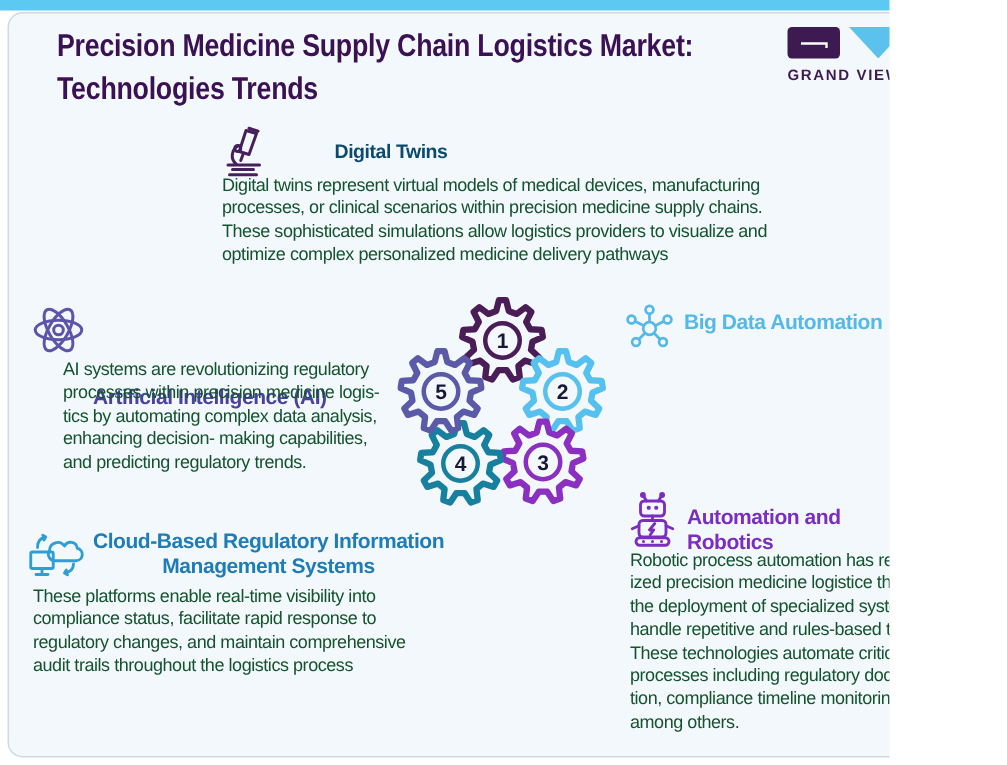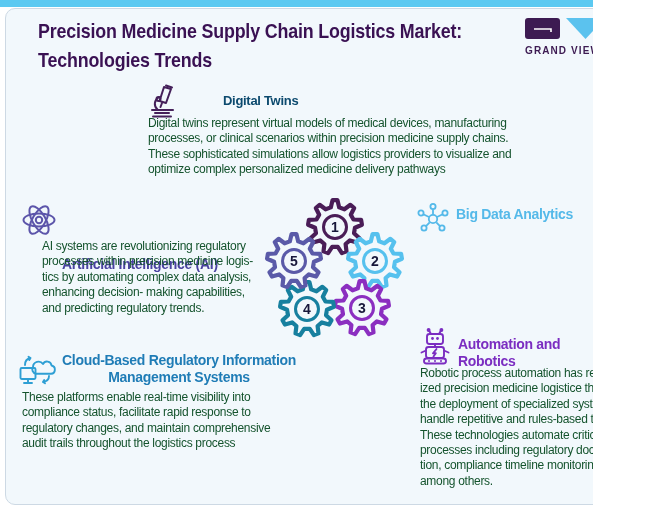--- a/index.html
+++ b/index.html
@@ -81,21 +81,21 @@
 
   <svg class="abs" style="left:417px;top:202px;" width="32" height="32" viewBox="0 0 32 32" fill="none" stroke="#54b9e9" stroke-width="1.8">
     <circle cx="16" cy="17" r="4.2"></circle>
     <circle cx="16" cy="4.5" r="2.6"></circle>
     <circle cx="4" cy="11" r="2.6"></circle>
     <circle cx="28" cy="11" r="2.6"></circle>
     <circle cx="7" cy="26" r="2.6"></circle>
     <circle cx="25" cy="26" r="2.6"></circle>
     <path d="M16 7.2 V12.7 M6.3 12.2 L12 15 M25.7 12.2 L20 15 M9 24.2 L12.7 20.3 M23 24.2 L19.3 20.3"></path>
   </svg>
-  <div class="abs sec-head" style="left: 456px; top: 206px; color: rgb(84, 185, 233);">Big Data Analytics</div>
+  <div class="abs sec-head" style="left: 456px; top: 206px; color: rgb(84, 185, 233);">Big Data Automation</div>
 
   <svg class="abs" style="left:18px;top:352px;" width="42" height="40" viewBox="0 0 42 40" fill="none" stroke="#2e9fd4" stroke-width="1.9" stroke-linecap="round" stroke-linejoin="round">
     <path d="M15 15 a5.5 5.5 0 0 1 10-3 a4.5 4.5 0 0 1 8.5 1.5 a4.2 4.2 0 0 1-0.5 8.3 H18 a4.4 4.4 0 0 1-3-6.8 Z"></path>
     <rect x="2.5" y="16" width="15" height="11" rx="1.2"></rect>
     <path d="M10 27 V31 M6 31 H14"></path>
     <path d="M7 13 C7 8.5 9.5 6.5 12.5 6 M12.5 6 L10.5 4.8 M12.5 6 L11.3 8"></path>
     <path d="M31 24 C31 28 28 29.5 25 30 M25 30 L27 31.2 M25 30 L26.2 28"></path>
   </svg>
   <div class="abs sec-head" style="left: 62px; top: 352px; color: rgb(31, 124, 182); text-align: center;">Cloud-Based Regulatory Information
 Management Systems</div>

